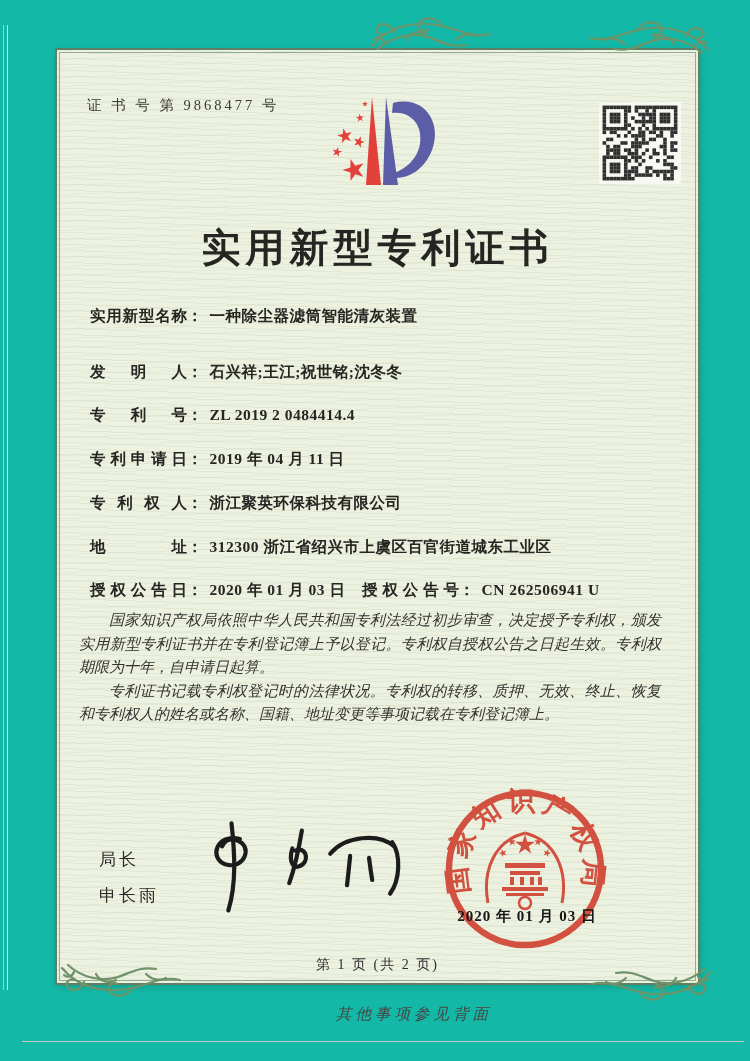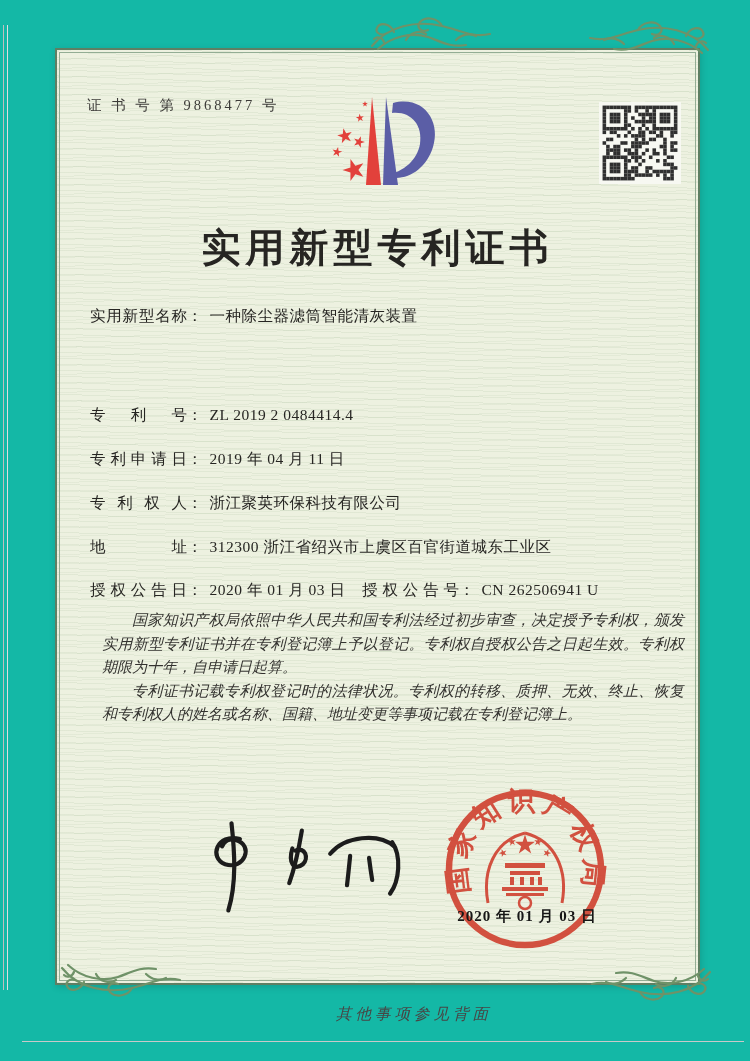--- a/index.html
+++ b/index.html
@@ -31,27 +31,27 @@
   }
   
   .cert-no{position:absolute;left:30px;top:46px;font-size:14.5px;letter-spacing:3px;color:#3c3b38;}
   .logo{position:absolute;left:262px;top:42px;width:122px;height:102px;}
   .qr{position:absolute;left:542px;top:52px;width:82px;height:82px;}
   .title{
     position:absolute;left:0;top:171px;width:100%;text-align:center;
     font-size:39px;font-weight:700;letter-spacing:5px;color:#262522;
   }
   
-  .frow{position:absolute;left:33px;font-size:15.5px;white-space:nowrap;color:#262522;}
+  .frow{position:absolute;left:33px;font-size:15.5px;white-space:nowrap;color:#262522;font-weight:bold;}
   .flbl{display:inline-block;width:97px;text-align:justify;text-align-last:justify;vertical-align:top;}
   .fval{margin-left:7px;letter-spacing:.5px;}
   .grant-right{position:absolute;left:272px;top:0;white-space:nowrap;}
   
   .paras{
-    position:absolute;left:45px;top:559px;width:582px;
+    position:absolute;left:22px;top:559px;width:582px;
     font-size:15px;line-height:23.5px;text-align:justify;
     font-style:italic;color:#33322f;
   }
   .paras p{margin:0;text-indent:2em;}
   
   .signer{position:absolute;left:42px;top:798px;font-family:"Liberation Sans","DejaVu Sans",sans-serif;
     font-size:17px;letter-spacing:3px;color:#2b2a28;}
   .signer div{margin-bottom:13px;}
   .sig-script{position:absolute;left:143px;top:770px;width:210px;height:100px;}
   .seal{position:absolute;left:385px;top:735px;width:166px;height:166px;}
@@ -342,20 +342,23 @@
           <rect x="72" y="80" width="4" height="4"></rect>
           <rect x="76" y="80" width="4" height="4"></rect>
         </g>
     </svg>
 
     <div class="title">实用新型专利证书</div>
 
     <div class="frow" style="top:256px;">
       <span class="flbl">实用新型名称</span><span>：</span><span class="fval">一种除尘器滤筒智能清灰装置</span>
     </div>
+    <div class="frow" style="top:312px;">
+      <span class="flbl">发明人</span><span>：</span><span class="fval">石兴祥;王江;祝世铭;沈冬冬</span>
+    </div>
     <div class="frow" style="top:355px;">
       <span class="flbl">专利号</span><span>：</span><span class="fval">ZL 2019 2 0484414.4</span>
     </div>
     <div class="frow" style="top:399px;">
       <span class="flbl">专利申请日</span><span>：</span><span class="fval">2019 年 04 月 11 日</span>
     </div>
     <div class="frow" style="top:443px;">
       <span class="flbl">专利权人</span><span>：</span><span class="fval">浙江聚英环保科技有限公司</span>
     </div>
     <div class="frow" style="top:487px;">
@@ -368,20 +371,24 @@
       <span class="grant-right">
         <span class="flbl">授权公告号</span><span>：</span><span class="fval">CN 262506941 U</span>
       </span>
     </div>
 
     <div class="paras">
       <p>国家知识产权局依照中华人民共和国专利法经过初步审查，决定授予专利权，颁发实用新型专利证书并在专利登记簿上予以登记。专利权自授权公告之日起生效。专利权期限为十年，自申请日起算。</p>
       <p>专利证书记载专利权登记时的法律状况。专利权的转移、质押、无效、终止、恢复和专利权人的姓名或名称、国籍、地址变更等事项记载在专利登记簿上。</p>
     </div>
 
+    <div class="signer">
+      <div>局长</div>
+      <div>申长雨</div>
+    </div>
 
     <svg class="sig-script" viewBox="0 0 200 95">
       <g fill="none" stroke="#1c1c1c" stroke-width="4" stroke-linecap="round">
         <path d="M38,18 C16,12 8,36 24,42 C42,48 52,24 34,19 C28,17 23,20 21,25"></path>
         <path d="M30,3 C33,30 35,60 27,86"></path>
         <path d="M88,27 C84,40 89,49 98,42 C104,36 100,25 91,29"></path>
         <path d="M97,10 C94,28 90,46 85,60"></path>
         <path d="M124,32 C138,15 170,12 185,25"></path>
         <path d="M183,21 C192,34 190,58 181,70"></path>
         <path d="M143,34 C142,44 141,54 140,62"></path>
@@ -411,20 +418,21 @@
           <rect x="88" y="92" width="4" height="8" stroke="none"></rect>
           <rect x="96" y="92" width="4" height="8" stroke="none"></rect>
           <rect x="60" y="102" width="46" height="4" stroke="none"></rect>
           <rect x="64" y="108" width="38" height="3" stroke="none"></rect>
           <circle cx="83" cy="118" r="6" fill="none" stroke-width="2.5"></circle>
         </g>
       </g>
     </svg>
     <div class="seal-date">2020 年 01 月 03 日</div>
 
+    <div class="page-no">第 1 页 (共 2 页)</div>
   </div>
 
   <svg class="flourishes" viewBox="0 0 750 1061">
     <defs>
       <g id="flr" fill="none" stroke="#6f9268" stroke-width="2.2" stroke-linecap="round">
         <path d="M4,30 C20,10 48,4 74,10 C92,14 104,22 122,18"></path>
         <path d="M10,33 C24,20 44,16 60,21 C72,25 82,32 98,29"></path>
         <path d="M74,10 C70,2 58,0 52,6 C48,11 53,17 60,14"></path>
         <path d="M26,16 C22,7 12,6 9,12 C7,16 12,20 17,18"></path>
         <path d="M38,24 C42,16 52,14 58,18"></path>

